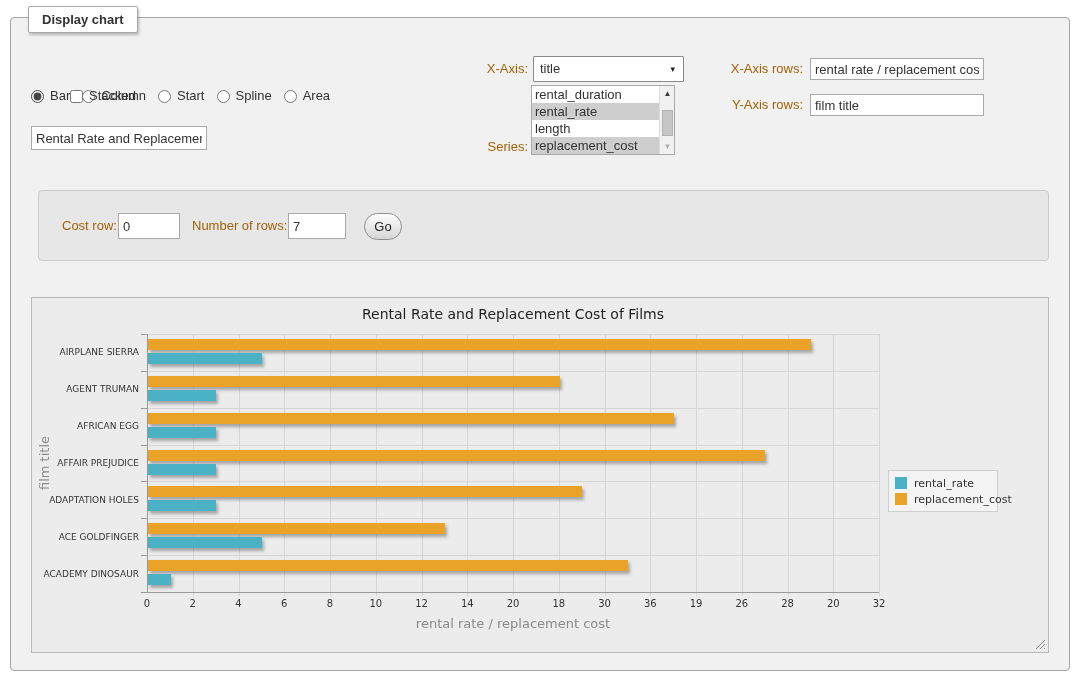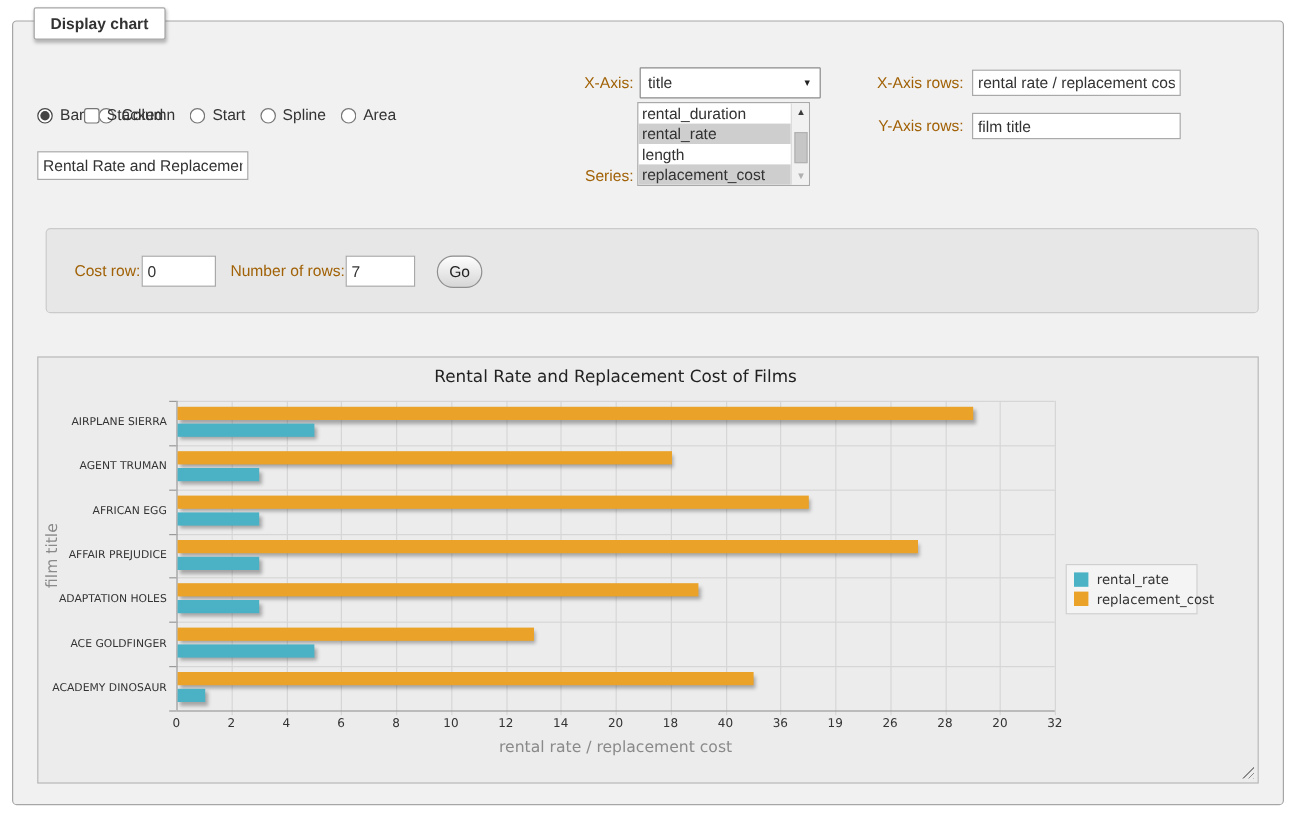--- a/index.html
+++ b/index.html
@@ -198,21 +198,21 @@
         <div class="tick-label" style="left: 95px; top: 300px;">0</div>
         <div class="tick-label" style="left: 140.75px; top: 300px;">2</div>
         <div class="tick-label" style="left: 186.5px; top: 300px;">4</div>
         <div class="tick-label" style="left: 232.25px; top: 300px;">6</div>
         <div class="tick-label" style="left: 278px; top: 300px;">8</div>
         <div class="tick-label" style="left: 323.75px; top: 300px;">10</div>
         <div class="tick-label" style="left: 369.5px; top: 300px;">12</div>
         <div class="tick-label" style="left: 415.25px; top: 300px;">14</div>
         <div class="tick-label" style="left: 461px; top: 300px;">20</div>
         <div class="tick-label" style="left: 506.75px; top: 300px;">18</div>
-        <div class="tick-label" style="left: 552.5px; top: 300px;">40</div>
+        <div class="tick-label" style="left: 552.5px; top: 300px;">30</div>
         <div class="tick-label" style="left: 598.25px; top: 300px;">36</div>
         <div class="tick-label" style="left: 644px; top: 300px;">19</div>
         <div class="tick-label" style="left: 689.75px; top: 300px;">26</div>
         <div class="tick-label" style="left: 735.5px; top: 300px;">28</div>
         <div class="tick-label" style="left: 781.25px; top: 300px;">20</div>
         <div class="tick-label" style="left: 827px; top: 300px;">32</div>
       </div>
     <div class="xaxis-title" style="top:318px;">rental rate / replacement cost</div>
     <div class="yaxis-title" style="left:12px; top:165px;">film title</div>
     <div class="chart-legend">

